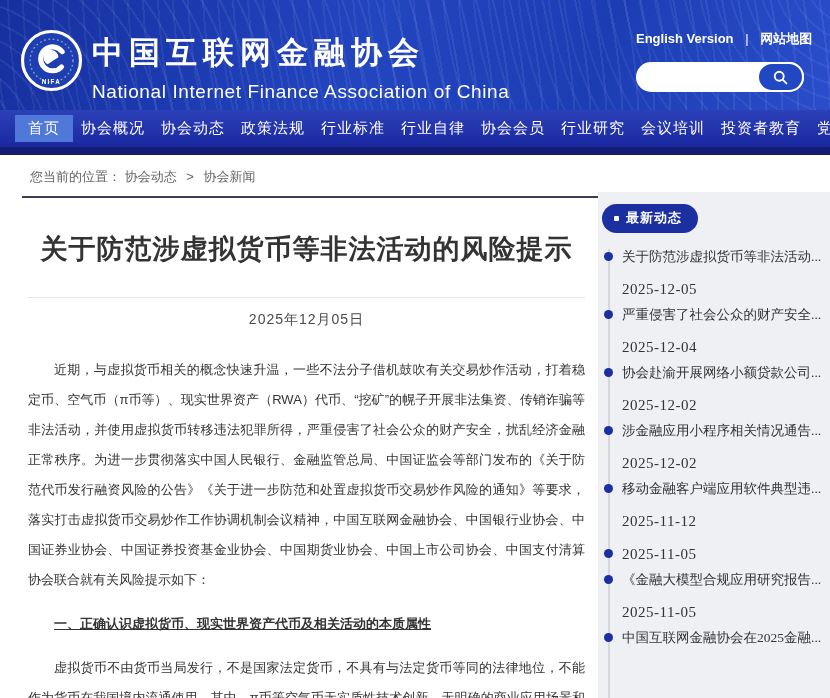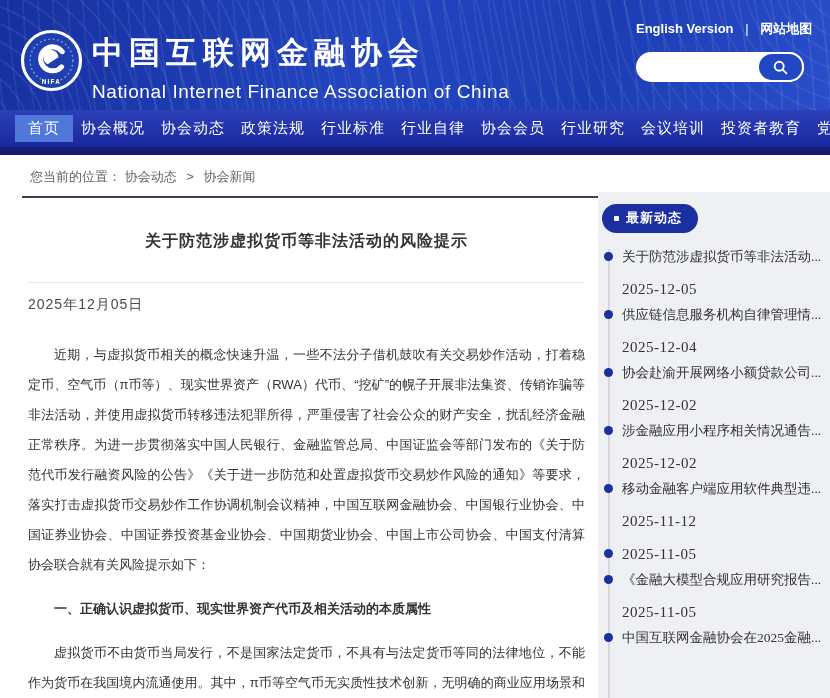--- a/index.html
+++ b/index.html
@@ -20,21 +20,21 @@
   .site-header::before {
     content:""; position:absolute; inset:0; pointer-events:none;
     background-image:
       repeating-radial-gradient(circle at -6% 130%, rgba(255,255,255,0.07) 0 2px, transparent 2px 16px),
       repeating-radial-gradient(circle at 104% -30%, rgba(255,255,255,0.06) 0 2px, transparent 2px 15px);
   }
   .logo { position:absolute; left:20px; top:29px; width:63px; height:63px; }
   .brand { position:absolute; left:92px; top:32px; color:#fff; }
   .brand-title { font-size:31px; font-weight:bold; letter-spacing:6px; white-space:nowrap; }
   .brand-sub { margin-top:7px; font-size:19px; letter-spacing:0.6px; white-space:nowrap; }
-  .header-right { position:absolute; right:24px; top:20px; width:170px; }
+  .header-right { position:absolute; right:24px; top:30px; width:170px; }
   .header-links { text-align:center; color:#fff; font-size:13px; font-weight:bold; white-space:nowrap; }
   .header-links a { color:#fff; text-decoration:none; }
   .header-links .sep { margin:0 8px; font-weight:normal; }
   .search-bar { position:relative; margin-top:14px; width:168px; height:30px; background:#fff; border-radius:16px; }
   .search-input { position:absolute; left:0; top:0; width:118px; height:30px; border:none; outline:none;
     background:transparent; border-radius:16px; padding:0 12px; font-size:14px; color:#333; }
   .search-button { position:absolute; right:0; top:0; width:47px; height:30px; background:#2247c2;
     border:2px solid #ffffff; border-radius:16px; display:flex; align-items:center; justify-content:center; cursor:pointer; padding:0; }
 
   
@@ -47,28 +47,28 @@
 
   
   .breadcrumb { padding:13px 0 0 30px; font-size:13px; color:#666; }
   .breadcrumb a { color:#666; text-decoration:none; }
   .breadcrumb .bsep { margin:0 6px; }
   .bc-line { margin:10px 22px 0 22px; border-bottom:2px solid #3e3e56; }
 
   
   .main-area { position:relative; height:500px; }
   .article { position:absolute; left:0; top:0; width:593px; padding:0 8px 0 28px; background:#fff; }
-  .article-title { margin:33px 0 0; font-size:16px; font-weight:600; color:#333;
+  .article-title { margin:33px 0 0; font-size:27px; font-weight:600; color:#333;
     text-align:center; letter-spacing:1px; }
   .title-sep { margin-top:30px; border-bottom:1px solid #e7e7e7; }
-  .article-date { margin-top:13px; font-size:14px; color:#4a4a4a; letter-spacing:1px; }
+  .article-date { margin-top:13px; text-align:center; font-size:14px; color:#4a4a4a; letter-spacing:1px; }
   .article-body { margin-top:26px; }
   .article-body p { margin:0 0 14px; font-size:13px; line-height:30px; color:#333;
     text-align:justify; text-indent:2em; }
-  .section-heading { font-weight:bold; color:#222; }
+  .section-heading { font-weight:bold; color:#222;text-decoration:underline; }
 
   
   .sidebar { position:absolute; left:598px; top:-6px; width:232px; height:624px;
     background:#eef0f3; padding:12px 0 0; }
   .badge { display:inline-flex; align-items:center; gap:7px; margin-left:4px;
     background:#1b2fa0; color:#fff; border-radius:15px; padding:5px 16px 6px 12px;
     font-size:13px; font-weight:bold; letter-spacing:1px; }
   .badge .dot { width:5px; height:5px; background:#fff; border-radius:1px; }
   .timeline { position:absolute; left:10px; top:57px; bottom:0; width:2px; background:#d6d6dc; }
   .news-list { list-style:none; margin:15px 0 0; padding:0 8px 0 24px; }
@@ -158,21 +158,21 @@
         <span class="dot"></span>
         <span>最新动态</span>
       </div>
       <div class="timeline"></div>
       <ul class="news-list">
         <li class="news-item">
           <div class="news-title">关于防范涉虚拟货币等非法活动...</div>
           <div class="news-date">2025-12-05</div>
         </li>
         <li class="news-item">
-          <div class="news-title">供应链信息服务机构自律管理情...</div>
+          <div class="news-title">严重侵害了社会公众的财产安全...</div>
           <div class="news-date">2025-12-04</div>
         </li>
         <li class="news-item">
           <div class="news-title">协会赴渝开展网络小额贷款公司...</div>
           <div class="news-date">2025-12-02</div>
         </li>
         <li class="news-item">
           <div class="news-title">涉金融应用小程序相关情况通告...</div>
           <div class="news-date">2025-12-02</div>
         </li>

